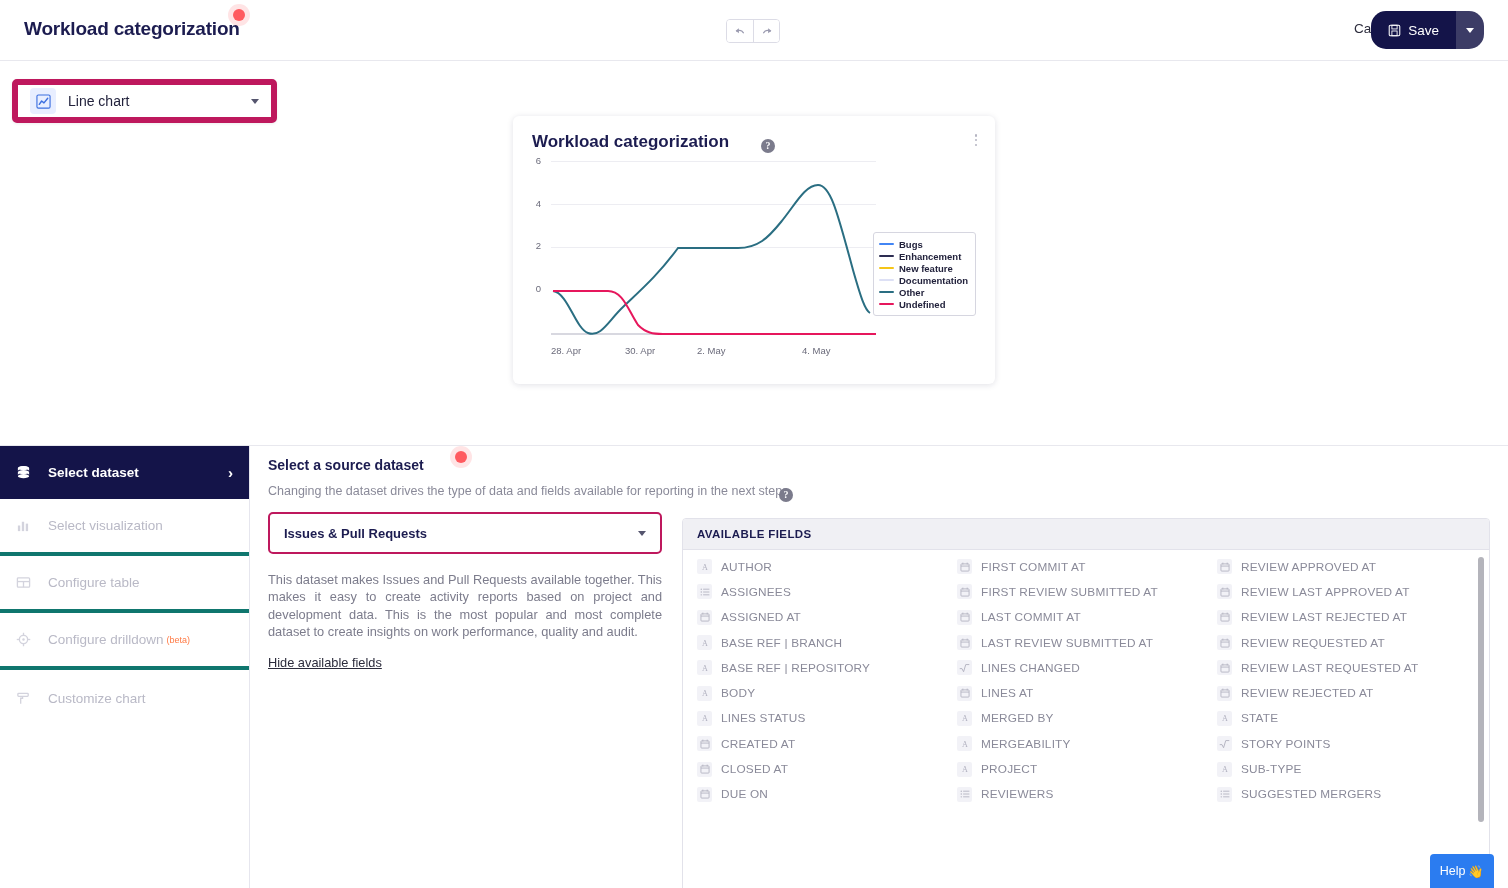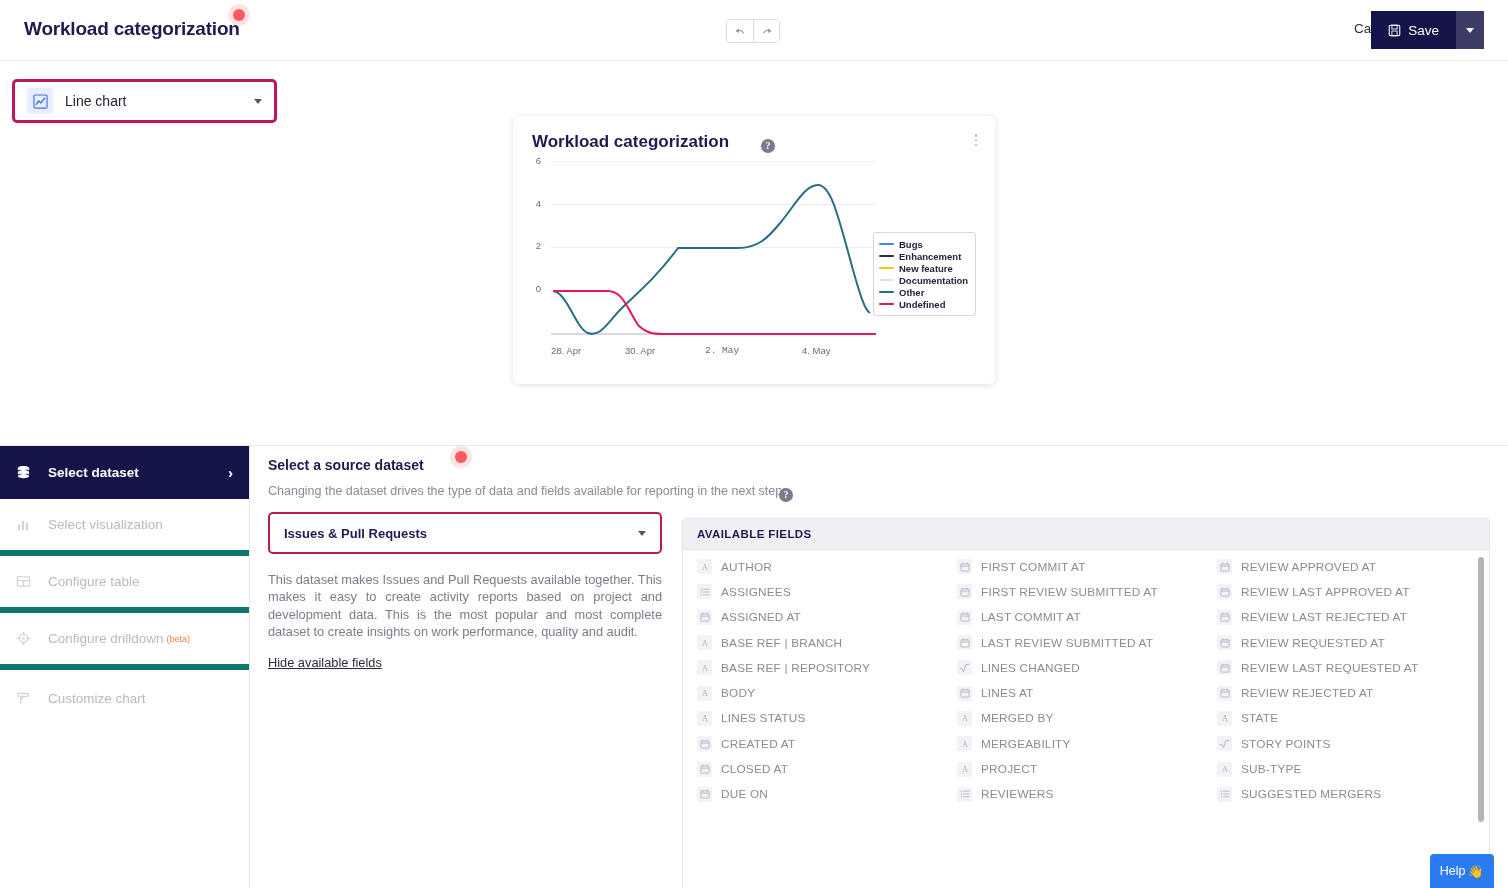--- a/index.html
+++ b/index.html
@@ -44,21 +44,21 @@
     display: flex; align-items: center; justify-content: center;
     background: #fff; cursor: pointer;
   }
   .histbtn + .histbtn { border-left: 1px solid #dcdce6; }
   .cancel-btn {
     position: absolute; right: 112px; top: 21px;
     font-size: 13.5px; color: #2c2c3c; cursor: pointer;
   }
   .save-group {
     position: absolute; right: 24px; top: 11px;
-    display: flex; height: 38px; border-radius: 0; overflow: hidden; margin-left: 12px;
+    display: flex; height: 38px; border-radius: 15px; overflow: hidden; margin-left: 12px;
   }
   .save-main {
     background: #141449; color: #fff;
     display: flex; align-items: center; gap: 7px;
     padding: 0 17px; font-size: 13.5px; cursor: pointer;
   }
   .save-caret {
     background: #3c3c66; width: 28px;
     display: flex; align-items: center; justify-content: center;
     cursor: pointer;
@@ -73,21 +73,21 @@
   
   .chart-area {
     position: absolute; top: 61px; left: 0;
     width: 1508px; height: 385px;
     background: #ffffff;
     border-bottom: 1px solid #e8e8ee;
   }
   .viz-select {
     position: absolute; left: 12px; top: 18px;
     width: 265px; height: 44px;
-    background: #fff; border: 3px solid #be185d; border-radius: 5px;
+    background: #fff; border: 6px solid #be185d; border-radius: 5px;
     box-shadow: 0 1px 3px rgba(0,0,0,0.07);
     display: flex; align-items: center; padding: 0 12px;
     cursor: pointer;
   }
   .viz-icon {
     width: 26px; height: 26px; border-radius: 4px;
     background: #e8eeff;
     display: flex; align-items: center; justify-content: center;
     margin-right: 12px;
   }
@@ -157,21 +157,21 @@
     position: absolute; left: 0; top: 0; width: 250px; height: 442px;
     background: #fff; border-right: 1px solid #e6e6ee;
   }
   .sb-active {
     height: 53px; background: #141449; color: #fff;
     display: flex; align-items: center; padding: 0 16px;
     cursor: pointer;
   }
   .sb-item {
     height: 57px; display: flex; align-items: center; padding: 0 16px;
-    color: #b9b9c6; font-size: 13.5px; border-bottom: 6px solid #0f766e;
+    color: #b9b9c6; font-size: 13.5px; border-bottom: 4px solid #0f766e;
     cursor: pointer; background: #fff;
   }
   .sb-ico { width: 22px; margin-right: 10px; display: flex; align-items: center; }
   .sb-label { font-size: 13.5px; }
   .beta { font-size: 9px; color: #ff7a45; vertical-align: super; margin-left: 3px; }
   .sb-highlight {
     position: absolute; left: 0; top: 281px; width: 252px; height: 55px;
     border: 3px solid #141449; border-radius: 7px;
     background: #43436b; display: flex; align-items: center; padding: 0 16px;
     color: #ffffff; cursor: pointer;
@@ -336,21 +336,21 @@
       <div class="gridline" style="top:87px;"></div>
       <div class="axis-base"></div>
 
       <svg width="482" height="224" style="position:absolute;left:0;top:0;">
         <path fill="none" stroke="#2a6e82" stroke-width="2" d="M 40,131 C 55,133 62,168 75,173 C 88,178 96,160 110,147 C 130,128 145,115 165,88 C 180,88 200,88 225,88 C 245,88 255,78 268,62 C 282,45 292,25 305,25 C 318,25 325,55 340,110 C 348,138 352,150 357,153"></path>
         <path fill="none" stroke="#e6175c" stroke-width="2" d="M 40,131 L 95,131 C 110,131 115,150 125,165 C 133,173 140,174 150,174 L 363,174"></path>
       </svg>
 
       <div class="xtick" style="left:38px;">28. Apr</div>
       <div class="xtick" style="left:112px;">30. Apr</div>
-      <div class="xtick" style="left:192px;font-family:Liberation Mono, monospace;">2. May</div>
+      <div class="xtick" style="left:184px;">2. May</div>
       <div class="xtick" style="left:289px;">4. May</div>
 
       <div class="legend">
         <div class="leg-row">
           <span class="leg-swatch" style="background:#4285f4"></span>
           <span class="leg-txt">Bugs</span>
         </div>
         <div class="leg-row">
           <span class="leg-swatch" style="background:#2d2d52"></span>
           <span class="leg-txt">Enhancement</span>

